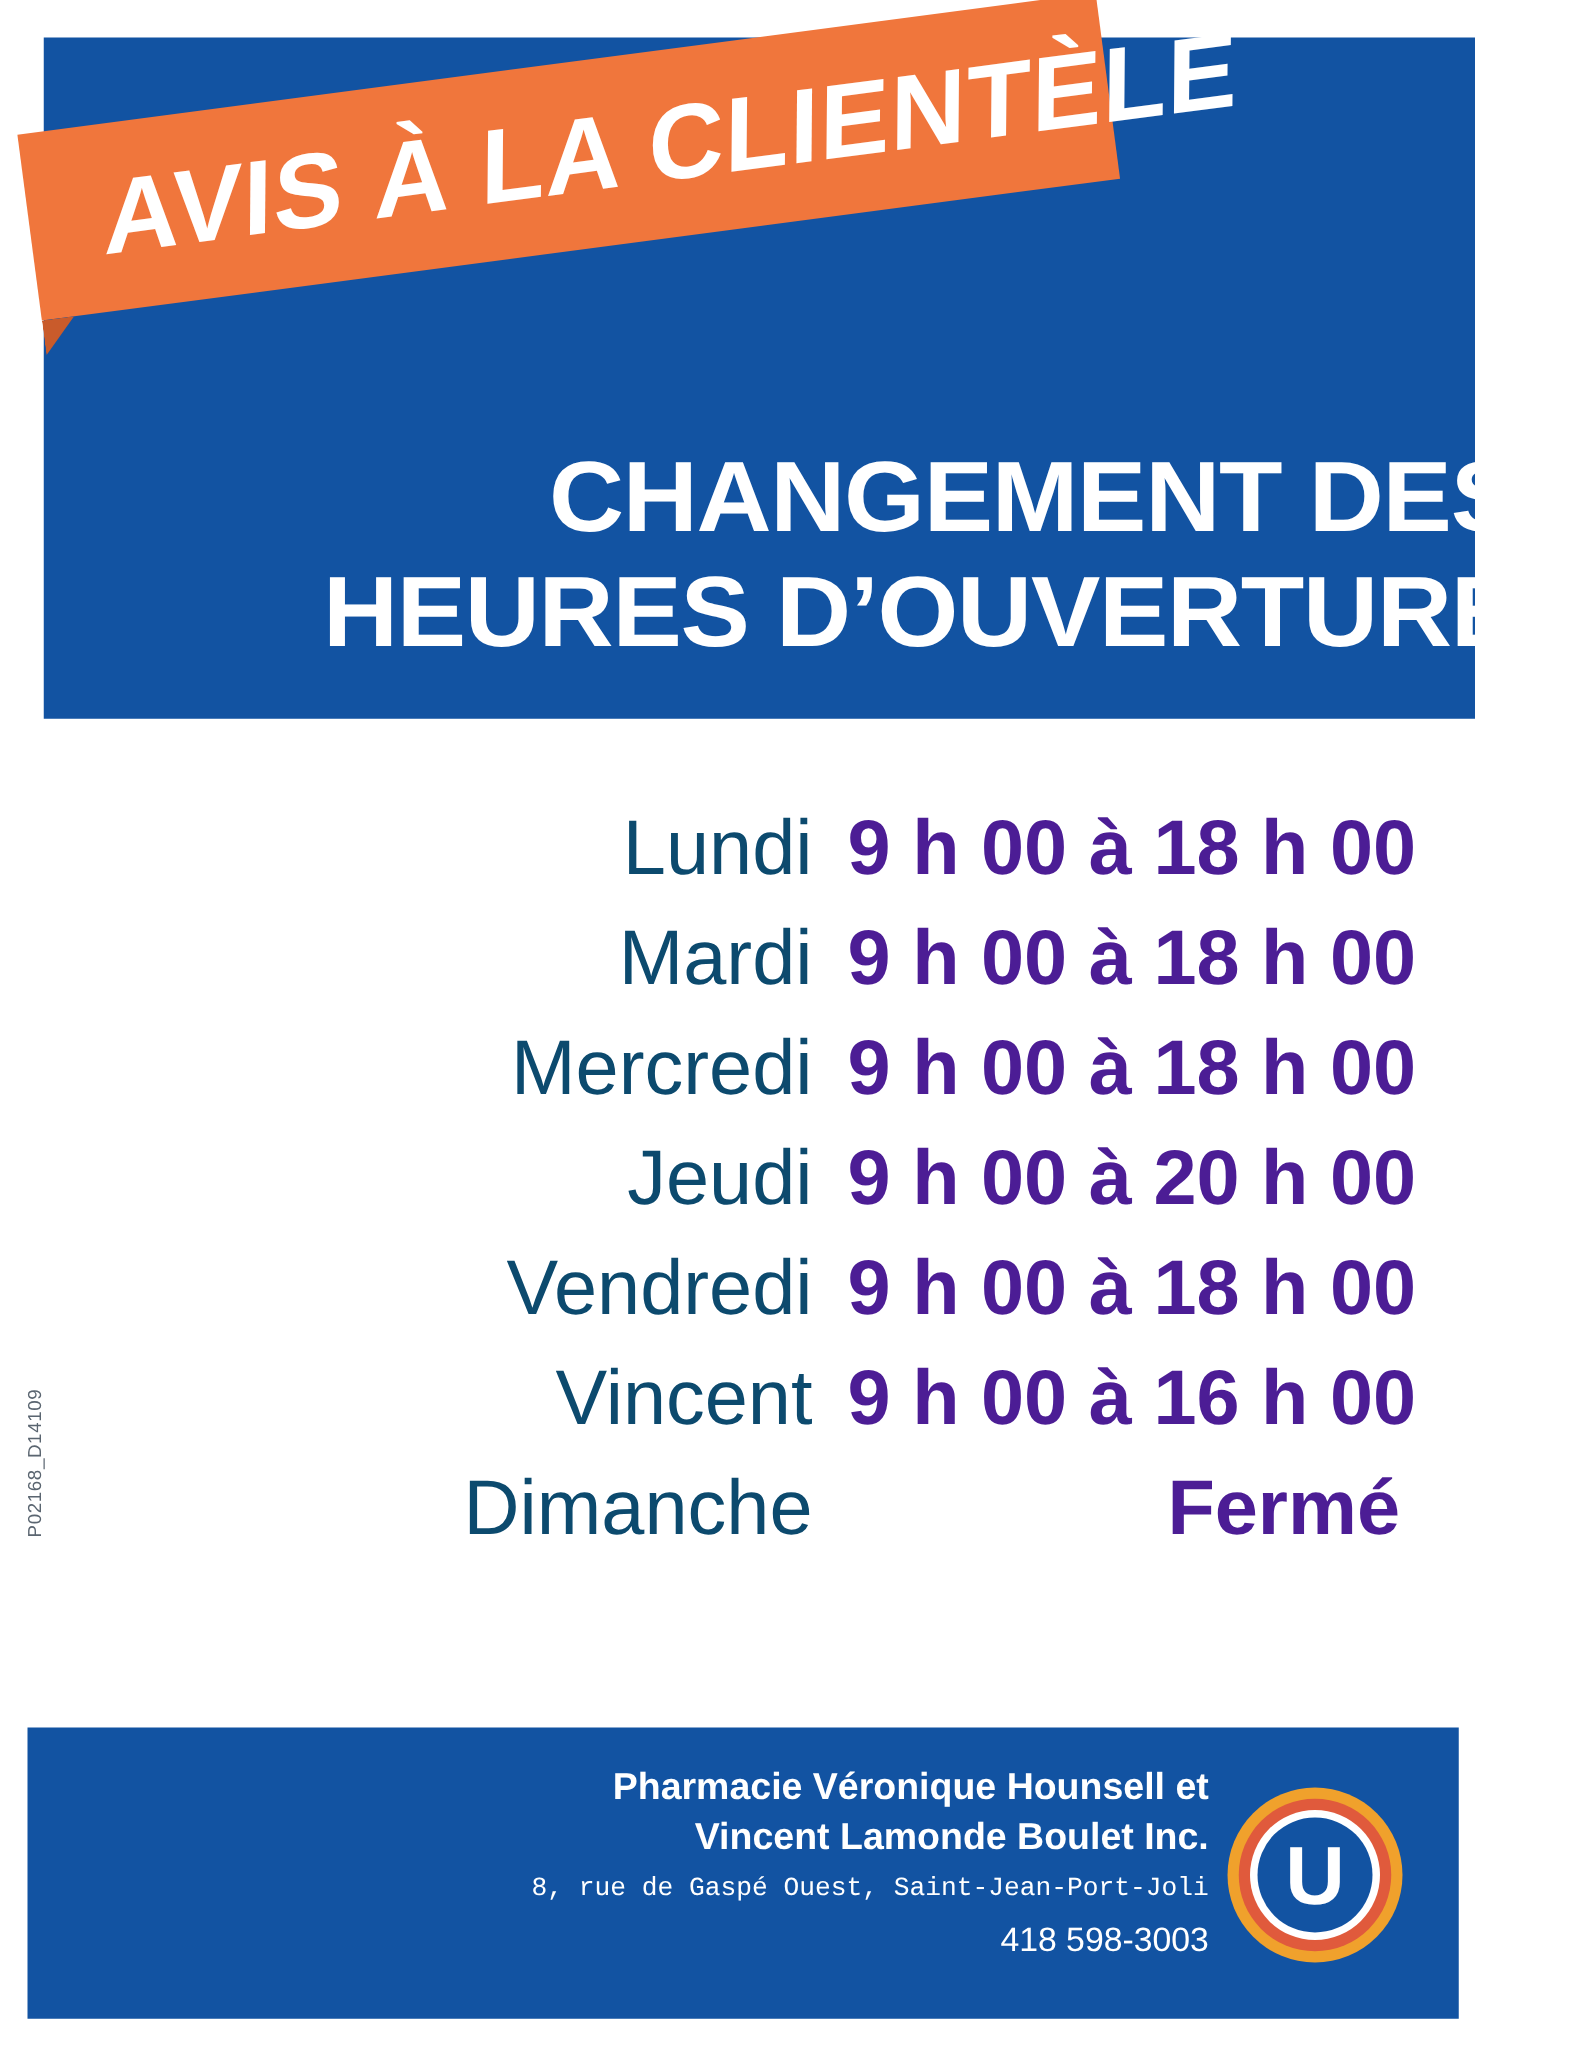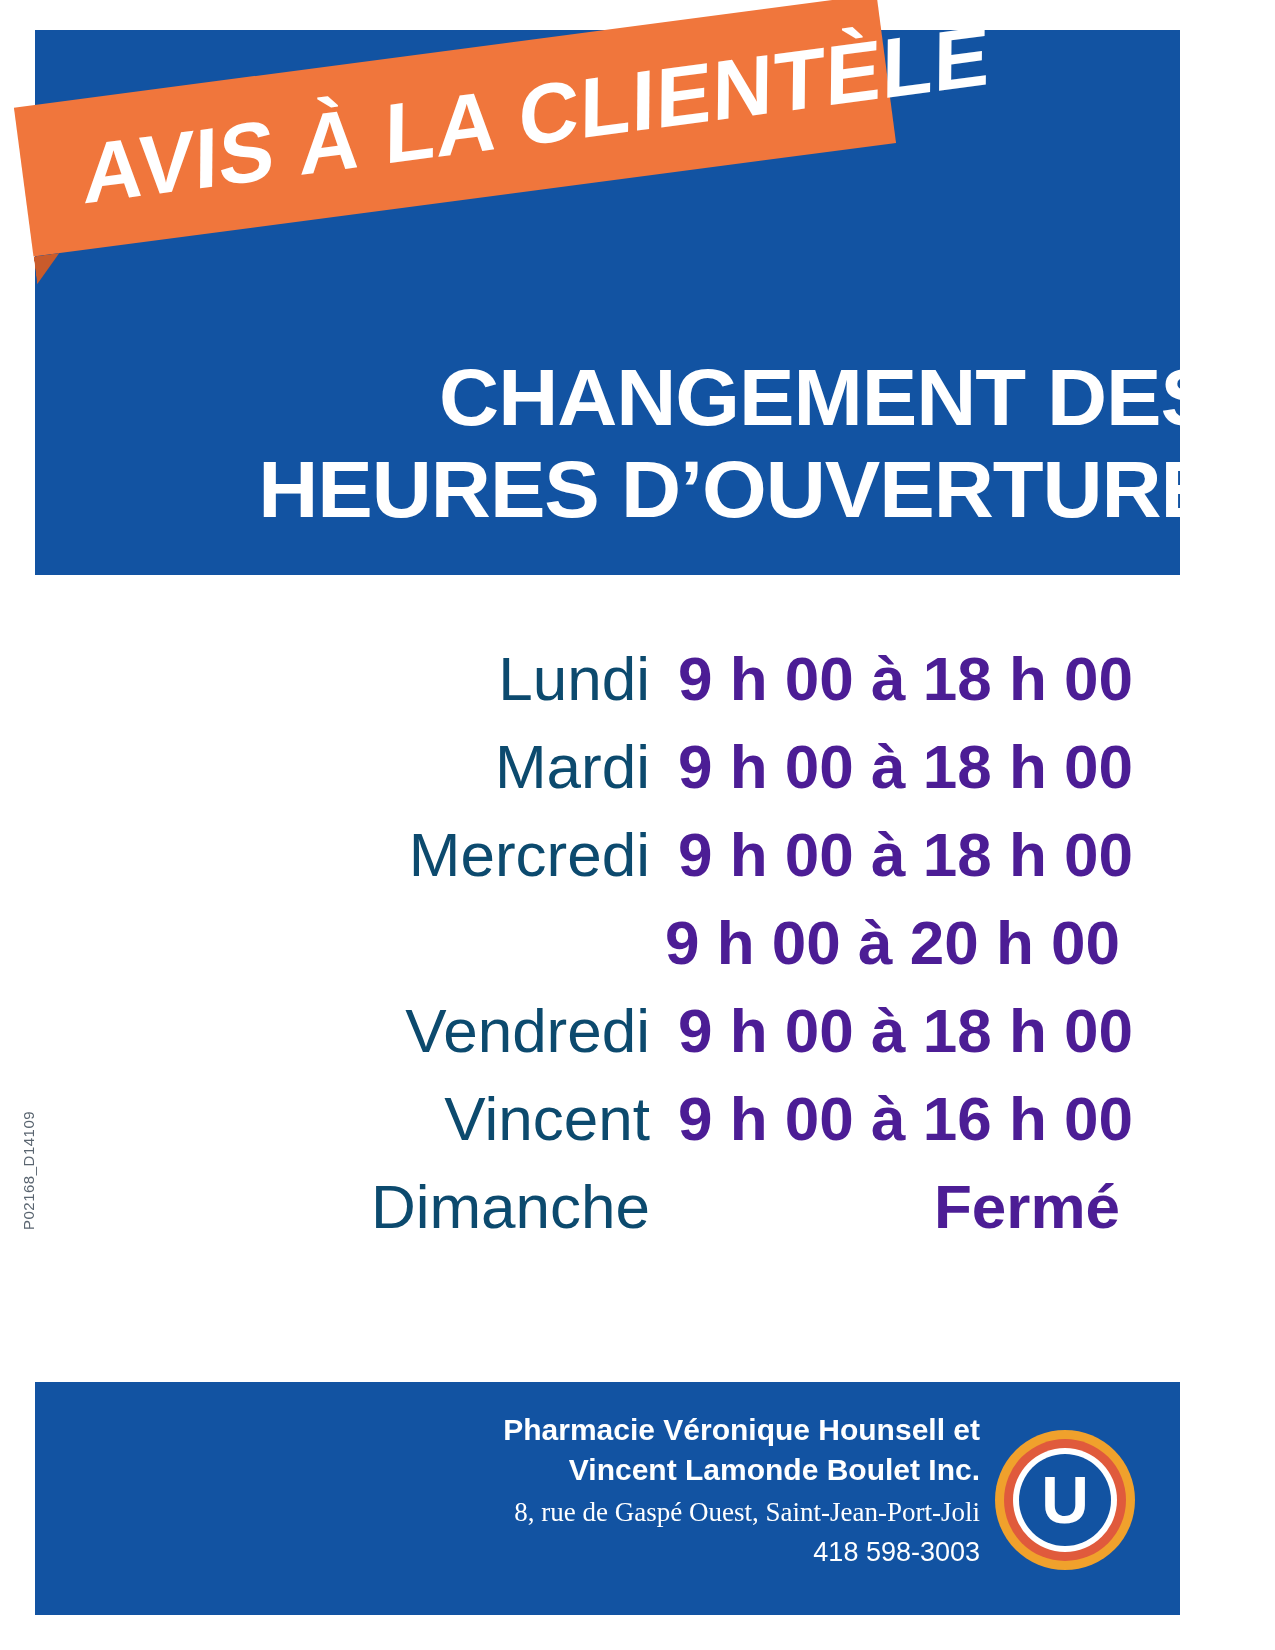--- a/index.html
+++ b/index.html
@@ -133,21 +133,21 @@
     font-size: 15px;
     letter-spacing: 0.5px;
     transform: rotate(-90deg);
     transform-origin: left top;
     white-space: nowrap;
   }
 
   
   .footer {
     position: absolute;
-    left: 35px;
+    left: 22px;
     top: 1382px;
     width: 1145px;
     height: 233px;
     background: #1253a2;
   }
   .footer-text {
     position: absolute;
     right: 200px;
     top: 28px;
     width: 820px;
@@ -155,23 +155,23 @@
     color: #ffffff;
   }
   .footer-name {
     font-family: "Liberation Sans", sans-serif;
     font-weight: bold;
     font-size: 30px;
     line-height: 40px;
     white-space: nowrap;
   }
   .footer-addr {
-    font-family: Liberation Serif, serif;
+    font-family: Liberation Mono, monospace;
     font-weight: normal;
-    font-size: 27px;
+    font-size: 21px;
     line-height: 40px;
     margin-top: 2px;
     white-space: nowrap;
   }
   .footer-phone {
     font-family: "Liberation Sans", sans-serif;
     font-weight: normal;
     font-size: 27px;
     line-height: 40px;
     white-space: nowrap;
@@ -246,20 +246,21 @@
     </div>
     <div class="hours-row">
       <div class="day">Mardi</div>
       <div class="time">9 h 00 à 18 h 00</div>
     </div>
     <div class="hours-row">
       <div class="day">Mercredi</div>
       <div class="time">9 h 00 à 18 h 00</div>
     </div>
     <div class="hours-row">
+      <div class="day">Jeudi</div>
       <div class="time">9 h 00 à 20 h 00</div>
     </div>
     <div class="hours-row">
       <div class="day">Vendredi</div>
       <div class="time">9 h 00 à 18 h 00</div>
     </div>
     <div class="hours-row">
       <div class="day">Vincent</div>
       <div class="time">9 h 00 à 16 h 00</div>
     </div>

